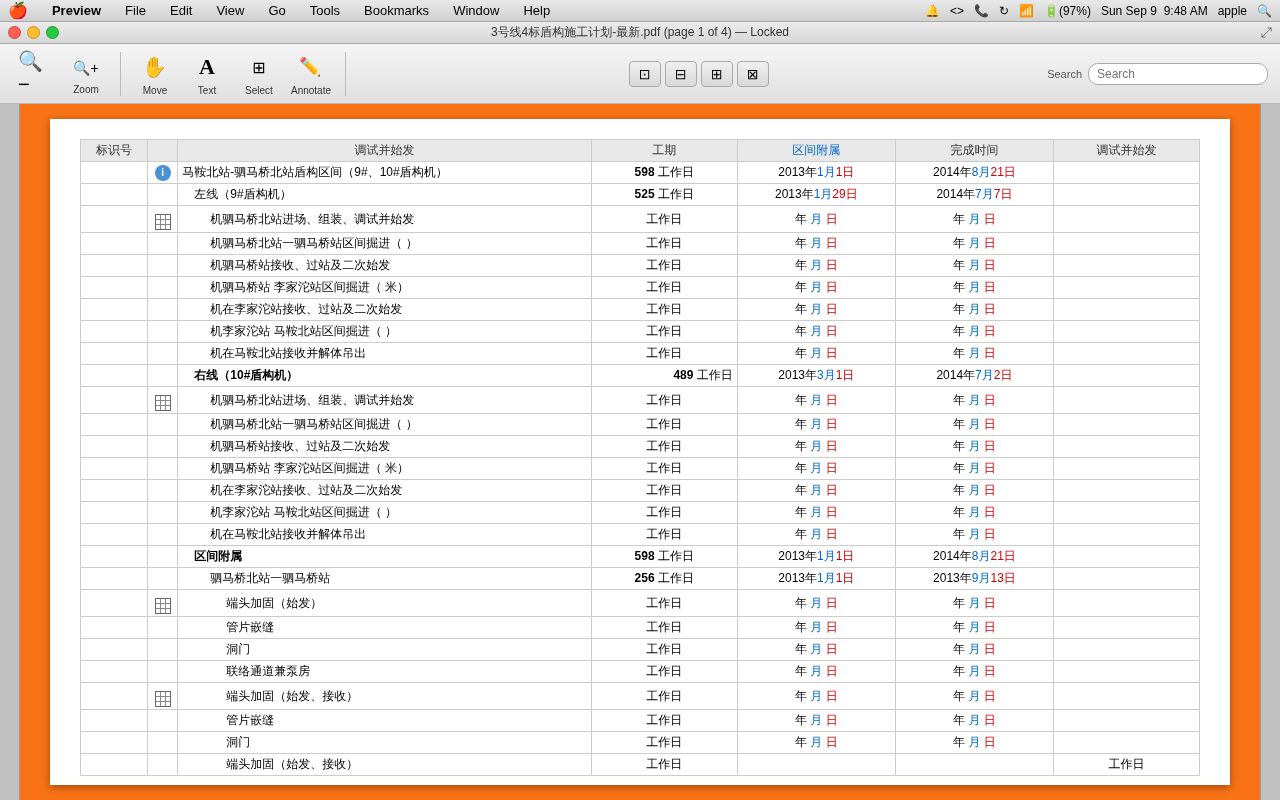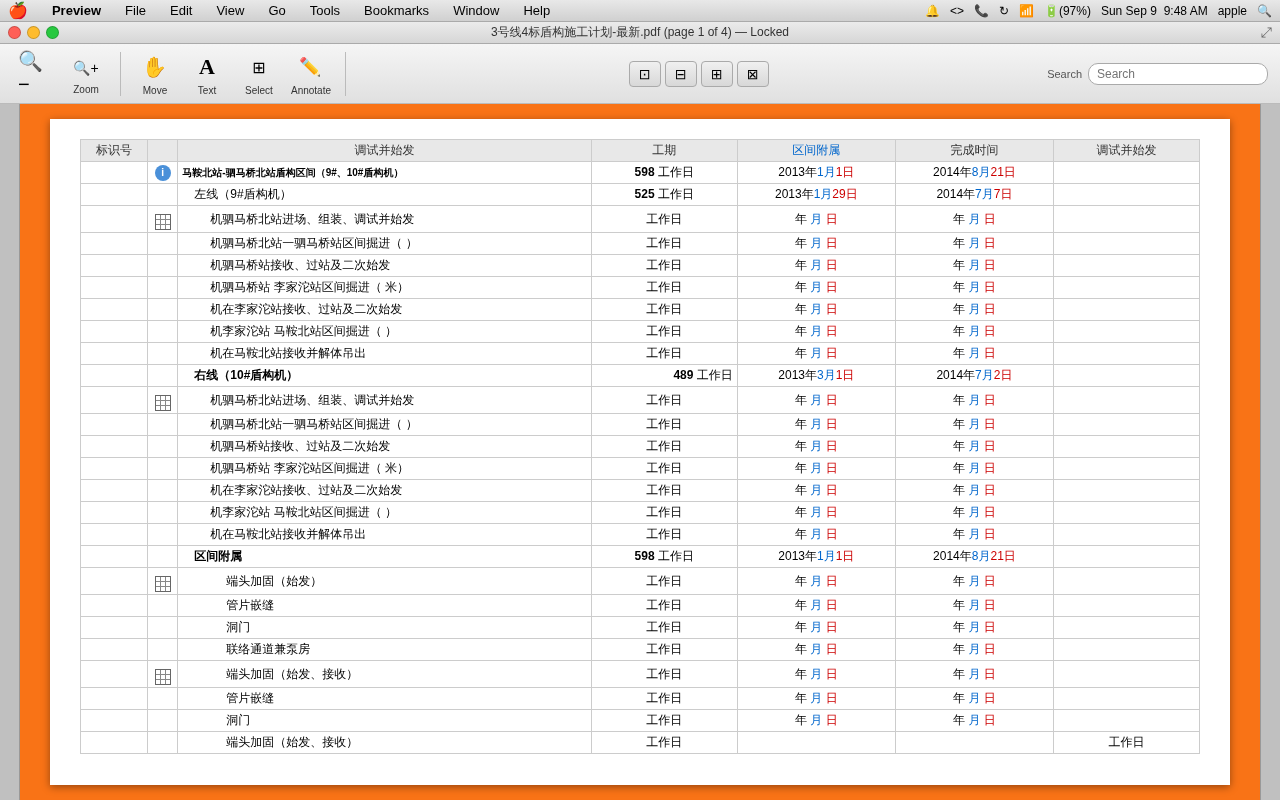--- a/index.html
+++ b/index.html
@@ -340,21 +340,21 @@
             <th class="col-duration">工期</th>
             <th class="col-start" style="color:#0066cc;">区间附属</th>
             <th class="col-end">完成时间</th>
             <th class="col-prev">调试并始发</th>
           </tr>
         </thead>
         <tbody id="table-body">
         <tr>
     <td class="col-id"></td>
     <td class="col-icon" style="text-align:center;"><span class="info-icon">i</span></td>
-    <td class="col-name" style="font-weight:bold; font-size:10px;">马鞍北站-驷马桥北站盾构区间（9#、10#盾构机）</td>
+    <td class="col-name" style="font-weight:normal; font-size:12px;">马鞍北站-驷马桥北站盾构区间（9#、10#盾构机）</td>
     <td class="col-duration" style="text-align:center;"><span class="duration-num">598</span> <span>工作日</span></td>
     <td class="col-start" style="text-align:center;"><span>2013年</span><span class="blue-link">1月</span><span class="red-text">1日</span></td>
     <td class="col-end" style="text-align:center;"><span>2014年</span><span class="blue-link">8月</span><span class="red-text">21日</span></td>
     <td class="col-prev" style="text-align:center;"></td>
   </tr>
             <tr>
     <td class="col-id"></td>
     <td class="col-icon" style="text-align:center;"></td>
     <td class="col-name" style="font-weight:normal; padding-left:16px;">左线（9#盾构机）</td>
     <td class="col-duration" style="text-align:center;"><span class="duration-num">525</span> <span>工作日</span></td>
@@ -521,20 +521,29 @@
     <td class="col-id"></td>
     <td class="col-icon" style="text-align:center;"></td>
     <td class="col-name" style="font-weight:bold; padding-left:16px;margin-top:32px;">区间附属</td>
     <td class="col-duration" style="text-align:center;"><span class="duration-num">598</span> <span>工作日</span></td>
     <td class="col-start" style="text-align:center;"><span>2013年</span><span class="blue-link">1月</span><span class="red-text">1日</span></td>
     <td class="col-end" style="text-align:center;"><span>2014年</span><span class="blue-link">8月</span><span class="red-text">21日</span></td>
     <td class="col-prev" style="text-align:center;"></td>
   </tr>
             <tr>
     <td class="col-id"></td>
+    <td class="col-icon" style="text-align:center;"></td>
+    <td class="col-name" style="padding-left:32px;">驷马桥北站一驷马桥站</td>
+    <td class="col-duration" style="text-align:center;"><span class="duration-num">256</span> <span>工作日</span></td>
+    <td class="col-start" style="text-align:center;"><span>2013年</span><span class="blue-link">1月</span><span class="red-text">1日</span></td>
+    <td class="col-end" style="text-align:center;"><span>2013年</span><span class="blue-link">9月</span><span class="red-text">13日</span></td>
+    <td class="col-prev" style="text-align:center;"></td>
+  </tr>
+            <tr>
+    <td class="col-id"></td>
     <td class="col-icon" style="text-align:center;"><span class="grid-icon">
       <span class="grid-icon-cell"></span>
                   <span class="grid-icon-cell"></span>
                   <span class="grid-icon-cell"></span>
       <span class="grid-icon-cell"></span>
                   <span class="grid-icon-cell"></span>
                   <span class="grid-icon-cell"></span>
       <span class="grid-icon-cell"></span>
                   <span class="grid-icon-cell"></span>
                   <span class="grid-icon-cell"></span>

